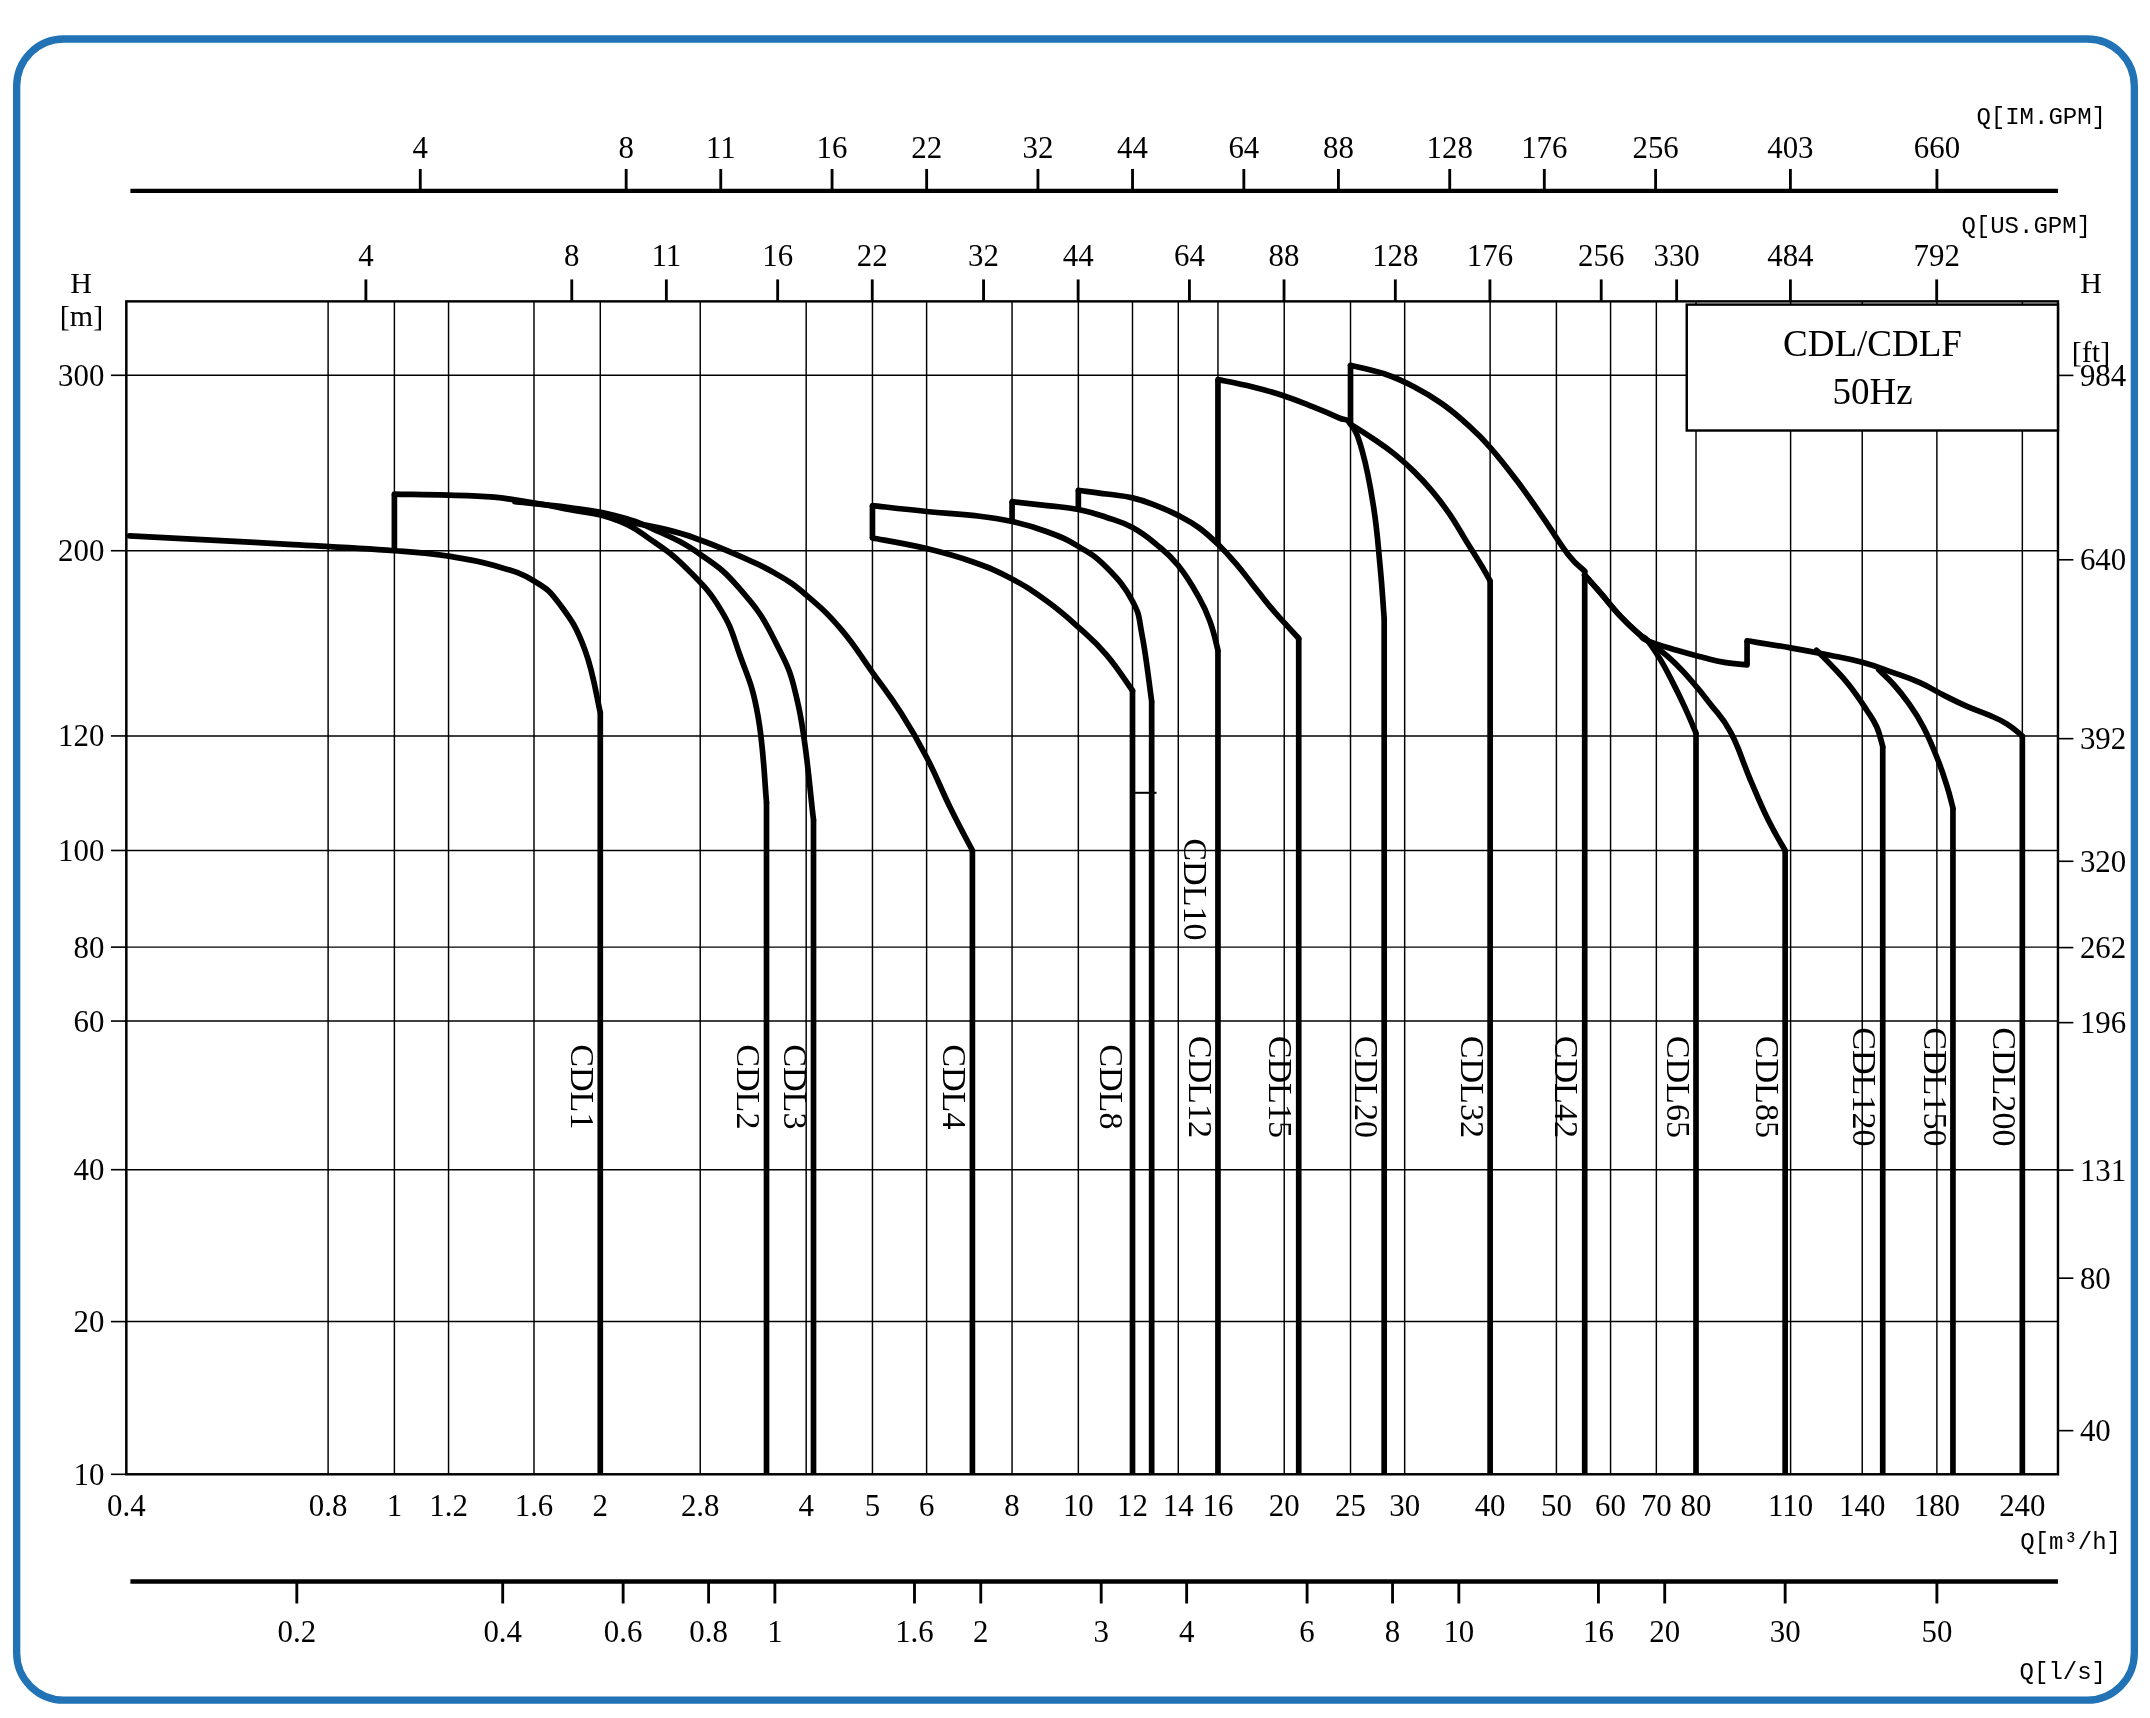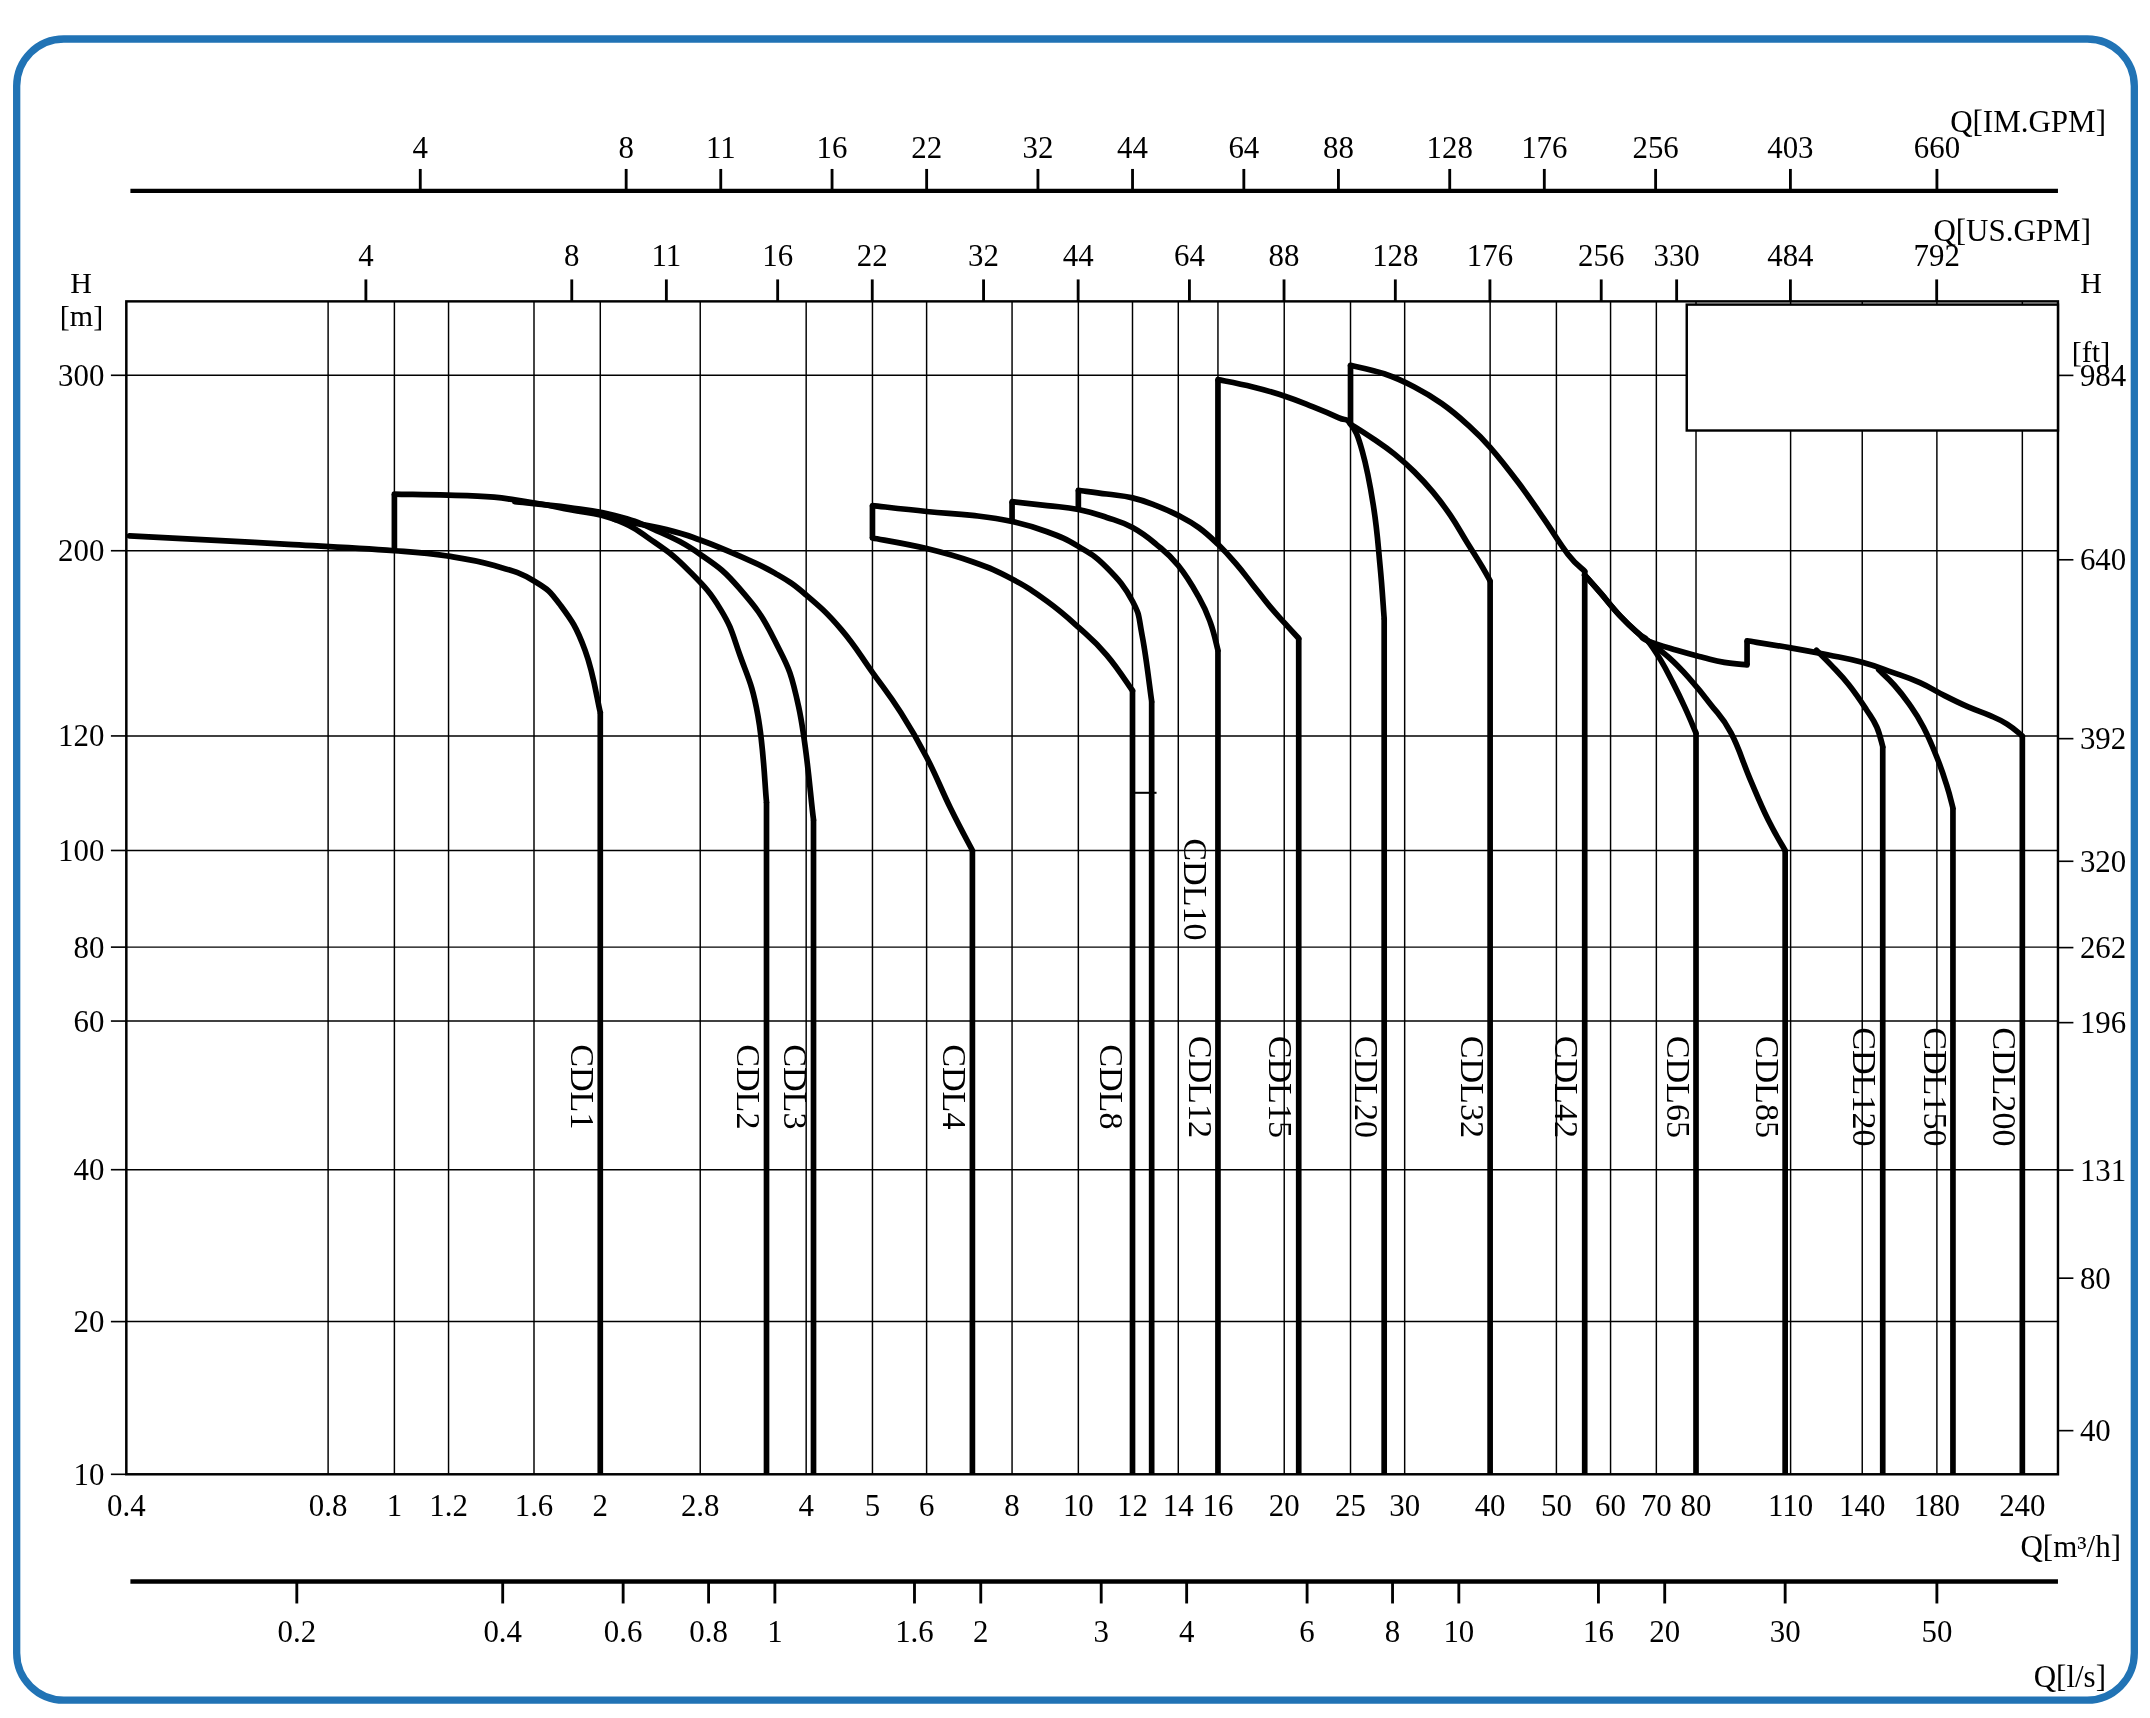--- a/index.html
+++ b/index.html
@@ -1,20 +1,20 @@
 <!DOCTYPE html>
 <html style="font-size:13px"><head>
 <meta charset="utf-8">
 <style>
   html,body{margin:0;padding:0;background:#ffffff;}
   #page{position:relative;width:2151px;height:1718px;background:#fff;overflow:hidden;
         font-family:"Liberation Serif","DejaVu Serif",serif;}
   #chart-svg{position:absolute;left:0;top:0;}
   .overlay{position:absolute;color:#000;white-space:nowrap;}
-  .unit-label{font-size:31px;}
+  .unit-label{font-size:24px;font-family:Liberation Mono, monospace;}
   .axis-letter{font-size:30px;text-align:center;}
   #title-box{position:absolute;left:1687px;top:305px;width:371px;height:126px;
              display:flex;flex-direction:column;align-items:center;justify-content:center;
              font-size:37px;line-height:1.3;color:#000;}
 </style>
 </head>
 <body>
 
 <div id="page">
   <svg id="chart-svg" width="2151" height="1718" viewBox="0 0 2647 2115">
@@ -274,14 +274,18 @@
   <div class="overlay unit-label" style="top:104px;right:45px;">Q[IM.GPM]</div>
   <div class="overlay unit-label" style="top:213px;right:60px;">Q[US.GPM]</div>
   <div class="overlay unit-label" style="top:1529px;right:30px;">Q[m³/h]</div>
   <div class="overlay unit-label" style="top:1659px;right:45px;margin-left:24px;">Q[l/s]</div>
 
   <div class="overlay axis-letter" style="top:266px;left:63px;width:36px;">H</div>
   <div class="overlay axis-letter" style="top:299px;left:57px;width:49px;">[m]</div>
   <div class="overlay axis-letter" style="top:266px;left:2070px;width:42px;">H</div>
   <div class="overlay axis-letter" style="top:299px;left:2065px;width:52px;margin-top:36px;">[ft]</div>
 
+  <div id="title-box">
+    <div>CDL/CDLF</div>
+    <div>50Hz</div>
+  </div>
 </div>
 
 
 </body></html>

